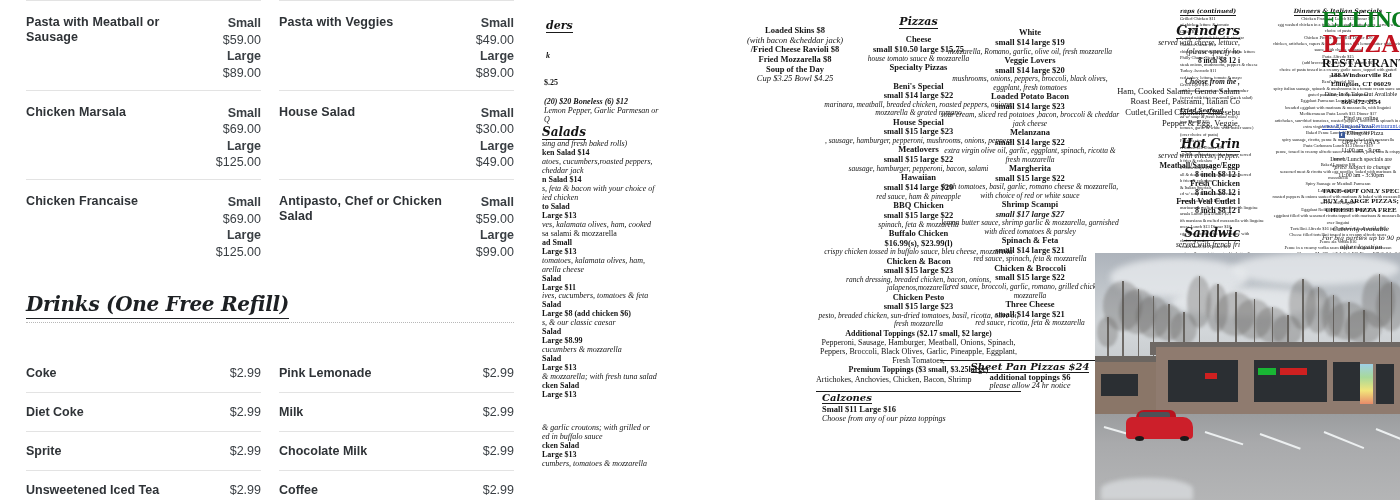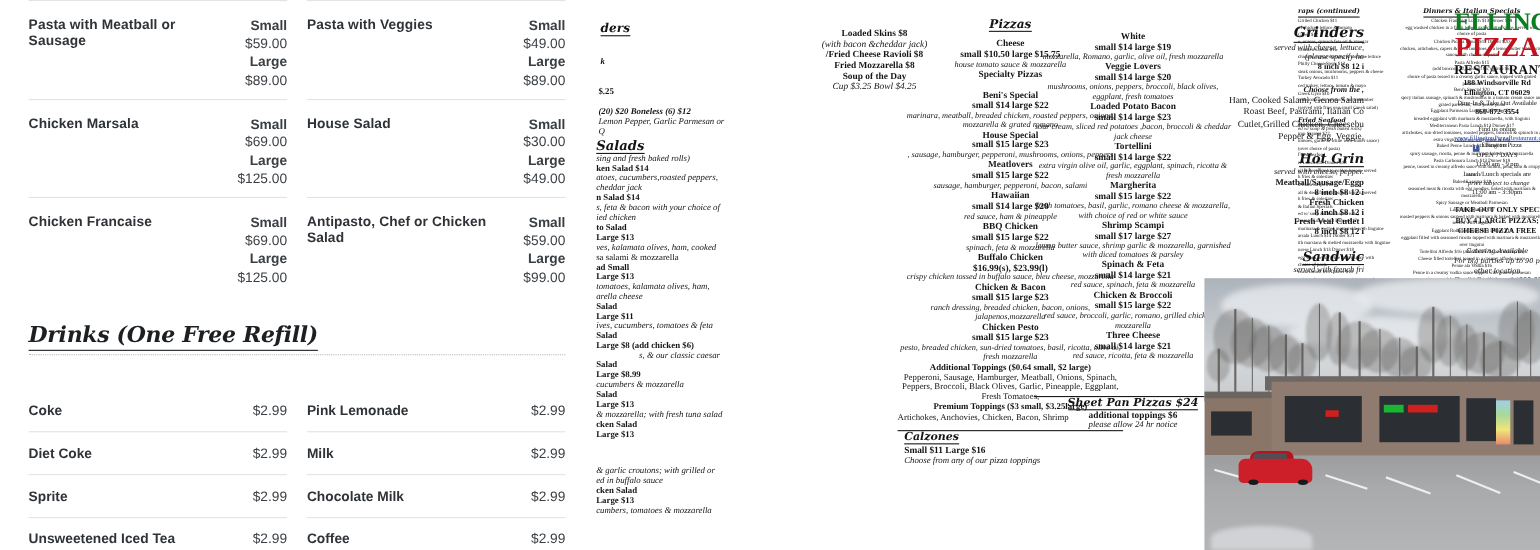--- a/index.html
+++ b/index.html
@@ -401,21 +401,21 @@
           <div style="text-align:left; line-height:1.12; font-size:8px;">sa salami &amp; mozzarella</div>
           <div style="text-align:left; line-height:1.12; font-size:8px;font-weight:bold;">ad Small</div>
           <div style="text-align:left; line-height:1.12; font-size:8px;font-weight:bold;">Large $13</div>
           <div style="text-align:left; line-height:1.12; font-size:8px;font-style:italic;">tomatoes, kalamata olives, ham,</div>
           <div style="text-align:left; line-height:1.12; font-size:8px;font-style:italic;">arella cheese</div>
           <div style="text-align:left; line-height:1.12; font-size:8px;font-weight:bold;">Salad</div>
           <div style="text-align:left; line-height:1.12; font-size:8px;font-weight:bold;">Large $11</div>
           <div style="text-align:left; line-height:1.12; font-size:8px;font-style:italic;">ives, cucumbers, tomatoes &amp; feta</div>
           <div style="text-align:left; line-height:1.12; font-size:8px;font-weight:bold;">Salad</div>
           <div style="text-align:left; line-height:1.12; font-size:8px;font-weight:bold;">Large $8 (add chicken $6)</div>
-          <div style="text-align:left; line-height:1.12; font-size:8px;font-style:italic;margin-left:39px;">s, &amp; our classic caesar</div>
+          <div style="text-align:left; line-height:1.12; font-size:8px;font-style:italic;">s, &amp; our classic caesar</div>
           <div style="text-align:left; line-height:1.12; font-size:8px;font-weight:bold;">Salad</div>
           <div style="text-align:left; line-height:1.12; font-size:8px;font-weight:bold;">Large  $8.99</div>
           <div style="text-align:left; line-height:1.12; font-size:8px;font-style:italic;">cucumbers &amp; mozzarella</div>
           <div style="text-align:left; line-height:1.12; font-size:8px;font-weight:bold;">Salad</div>
           <div style="text-align:left; line-height:1.12; font-size:8px;font-weight:bold;">Large $13</div>
           <div style="text-align:left; line-height:1.12; font-size:8px;font-style:italic;">&amp; mozzarella; with fresh tuna salad</div>
           <div style="text-align:left; line-height:1.12; font-size:8px;font-weight:bold;">cken Salad</div>
           <div style="text-align:left; line-height:1.12; font-size:8px;font-weight:bold;">Large $13</div>
           <div style="text-align:left; line-height:1.12; font-size:8px;font-style:italic;margin-top:24px;">&amp; garlic croutons; with grilled or</div>
           <div style="text-align:left; line-height:1.12; font-size:8px;font-style:italic;">ed in buffalo sauce</div>
@@ -463,21 +463,21 @@
           <div class="sc-item" style="font-size:8.5px;">Buffalo Chicken</div>
           <div class="sc-price" style="font-size:8.5px;">$16.99(s), $23.99(l)</div>
           <div class="sc-desc" style="font-size:7.5px;">crispy chicken tossed in buffalo sauce, bleu cheese, mozzarella</div>
           <div class="sc-item" style="font-size:8.5px;">Chicken &amp; Bacon</div>
           <div class="sc-price" style="font-size:8.5px;">small $15 large $23</div>
           <div class="sc-desc" style="font-size:7.5px;">ranch dressing, breaded chicken, bacon, onions, jalapenos,mozzarella</div>
           <div class="sc-item" style="font-size:8.5px;">Chicken Pesto</div>
           <div class="sc-price" style="font-size:8.5px;">small $15  large $23</div>
           <div class="sc-desc" style="font-size:7.5px;">pesto, breaded chicken, sun-dried tomatoes, basil, ricotta, olive oi, fresh mozzarella</div>
         </div>
-      <div class="sc-item" style="font-size:8px;">Additional Toppings ($0.64 small, $2 large)</div>
+      <div class="sc-item" style="font-size:8px;">Additional Toppings ($2.17 small, $2 large)</div>
       <div id="toppings-lines">
           <div class="" style="text-align:center; font-size:8px; line-height:1.15;">Pepperoni, Sausage, Hamburger, Meatball, Onions, Spinach,</div>
           <div class="" style="text-align:center; font-size:8px; line-height:1.15;">Peppers, Broccoli, Black Olives, Garlic, Pineapple, Eggplant, Fresh Tomatoes,</div>
         </div>
       <div class="sc-item" style="font-size:8px;">Premium Toppings ($3 small, $3.25large)</div>
       <div style="text-align:left; font-size:8px;">Artichokes, Anchovies, Chicken, Bacon, Shrimp</div>
       <div style="height:7px;"></div>
       <div style="border-top:1px solid #1a1a1a;"></div>
       <div class="sc-left" style="padding-left:6px;"><span class="sc-head" style="font-size:10px;">Calzones</span></div>
       <div class="sc-left" style="padding-left:6px; font-weight:bold; font-size:8.5px;">Small  $11    Large  $16</div>
@@ -489,28 +489,28 @@
       <div id="pizza-right-entries">
           <div class="sc-item" style="font-size:8.5px;">White</div>
           <div class="sc-price" style="font-size:8.5px;">small $14  large $19</div>
           <div class="sc-desc" style="font-size:7.5px;">mozzarella, Romano, garlic, olive oil, fresh mozzarella</div>
           <div class="sc-item" style="font-size:8.5px;">Veggie Lovers</div>
           <div class="sc-price" style="font-size:8.5px;">small $14  large $20</div>
           <div class="sc-desc" style="font-size:7.5px;">mushrooms, onions, peppers, broccoli, black olives, eggplant, fresh tomatoes</div>
           <div class="sc-item" style="font-size:8.5px;">Loaded Potato Bacon</div>
           <div class="sc-price" style="font-size:8.5px;">small $14  large $23</div>
           <div class="sc-desc" style="font-size:7.5px;">sour cream, sliced red potatoes ,bacon, broccoli &amp; cheddar jack cheese</div>
-          <div class="sc-item" style="font-size:8.5px;">Tortellini</div>
+          <div class="sc-item" style="font-size:8.5px;">Melanzana</div>
           <div class="sc-price" style="font-size:8.5px;">small $14  large $22</div>
           <div class="sc-desc" style="font-size:7.5px;">extra virgin olive oil, garlic, eggplant, spinach, ricotta &amp; fresh mozzarella</div>
           <div class="sc-item" style="font-size:8.5px;">Margherita</div>
           <div class="sc-price" style="font-size:8.5px;">small $15  large $22</div>
           <div class="sc-desc" style="font-size:7.5px;">fresh tomatoes, basil, garlic, romano cheese &amp; mozzarella, with choice of red or white sauce</div>
           <div class="sc-item" style="font-size:8.5px;">Shrimp Scampi</div>
-          <div class="sc-price" style="font-size:8.5px;">small $17 large $27</div>
+          <div class="sc-price" style="font-size:8.5px;font-style:italic;">small $17 large $27</div>
           <div class="sc-desc" style="font-size:7.5px;">lemon butter sauce, shrimp garlic &amp; mozzarella, garnished with diced tomatoes &amp; parsley</div>
           <div class="sc-item" style="font-size:8.5px;">Spinach &amp; Feta</div>
           <div class="sc-price" style="font-size:8.5px;">small $14  large $21</div>
           <div class="sc-desc" style="font-size:7.5px;">red sauce, spinach, feta &amp; mozzarella</div>
           <div class="sc-item" style="font-size:8.5px;">Chicken &amp; Broccoli</div>
           <div class="sc-price" style="font-size:8.5px;">small $15  large $22</div>
           <div class="sc-desc" style="font-size:7.5px;">red sauce, broccoli, garlic, romano, grilled chicken &amp; mozzarella</div>
           <div class="sc-item" style="font-size:8.5px;">Three Cheese</div>
           <div class="sc-price" style="font-size:8.5px;">small $14  large $21</div>
           <div class="sc-desc" style="font-size:7.5px;">red sauce, ricotta, feta &amp; mozzarella</div>

